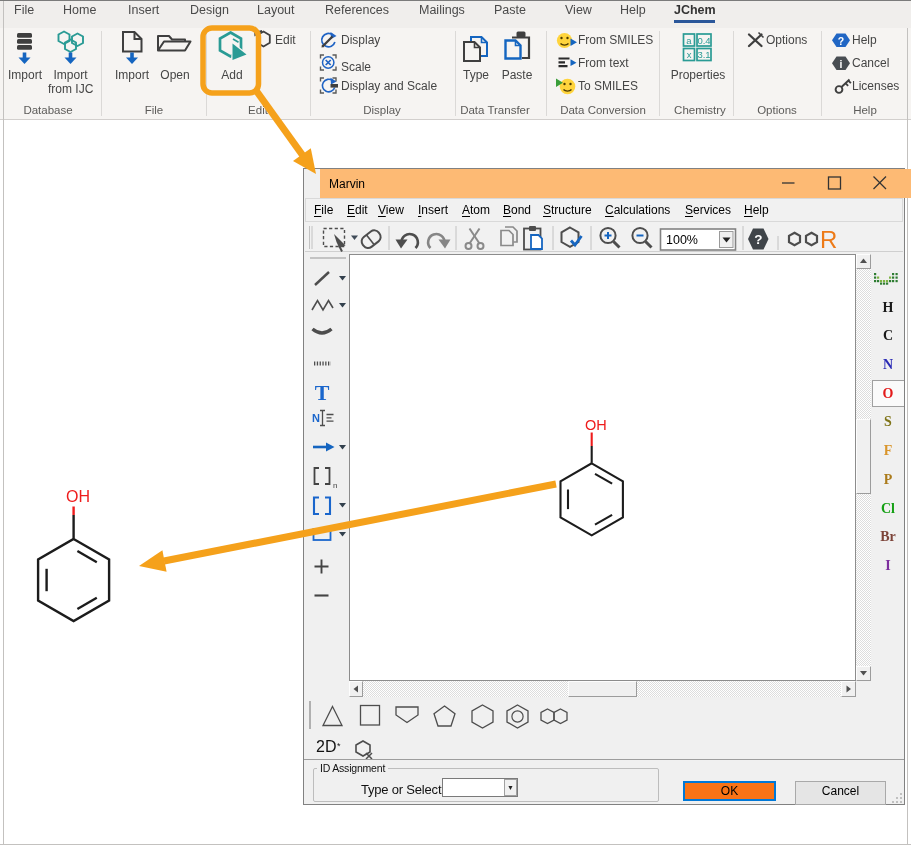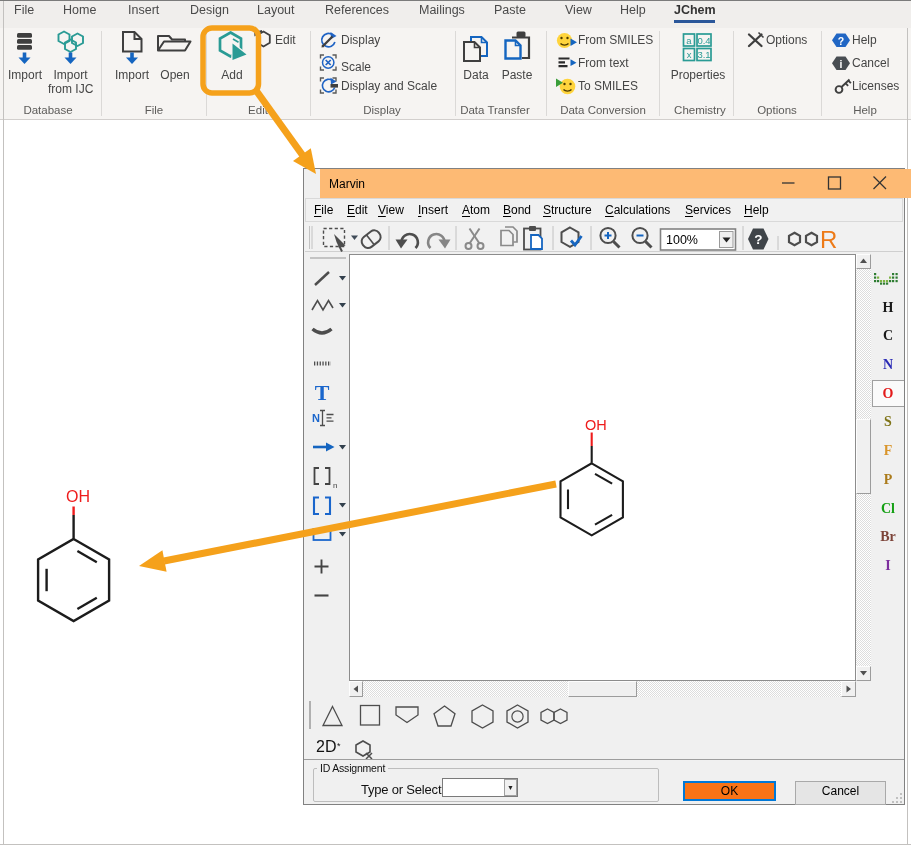--- a/index.html
+++ b/index.html
@@ -75,21 +75,21 @@
   <div class="glabel" style="left:543px;">Data Conversion</div>
   <div class="glabel" style="left:640px;">Chemistry</div>
   <div class="glabel" style="left:717px;">Options</div>
   <div class="glabel" style="left:805px;">Help</div>
 
   <div class="biglabel" style="left:5px; top:68px; width:40px;">Import</div>
   <div class="biglabel" style="left:48px; top:68px; width:45px;">Import<br>from IJC</div>
   <div class="biglabel" style="left:112px; top:68px; width:40px;">Import</div>
   <div class="biglabel" style="left:155px; top:68px; width:40px;">Open</div>
   <div class="biglabel" style="left:212px; top:68px; width:40px;">Add</div>
-  <div class="biglabel" style="left:456px; top:68px; width:40px;">Data</div>
+  <div class="biglabel" style="left:456px; top:68px; width:40px;">Type</div>
   <div class="biglabel" style="left:497px; top:68px; width:40px;">Paste</div>
   <div class="biglabel" style="left:667px; top:68px; width:62px;">Properties</div>
 
   <div class="rowlabel" style="left:275px; top:33px;">Edit</div>
   <div class="rowlabel" style="left:341px; top:33px;">Display</div>
   <div class="rowlabel" style="left:341px; top:60px;">Scale</div>
   <div class="rowlabel" style="left:341px; top:79px;">Display and Scale</div>
   <div class="rowlabel" style="left:578px; top:33px;">From SMILES</div>
   <div class="rowlabel" style="left:578px; top:56px;">From text</div>
   <div class="rowlabel" style="left:578px; top:79px;">To SMILES</div>

